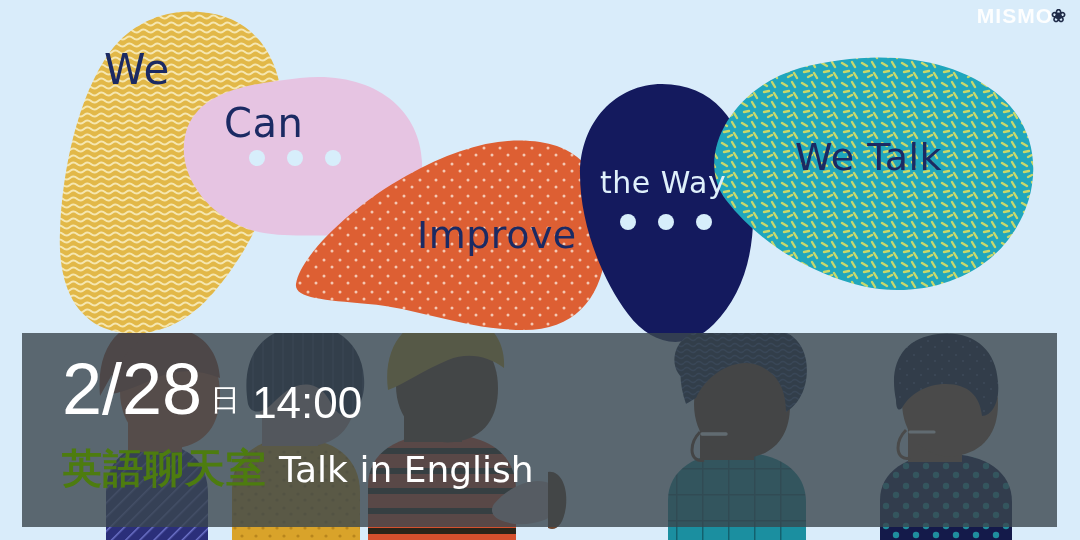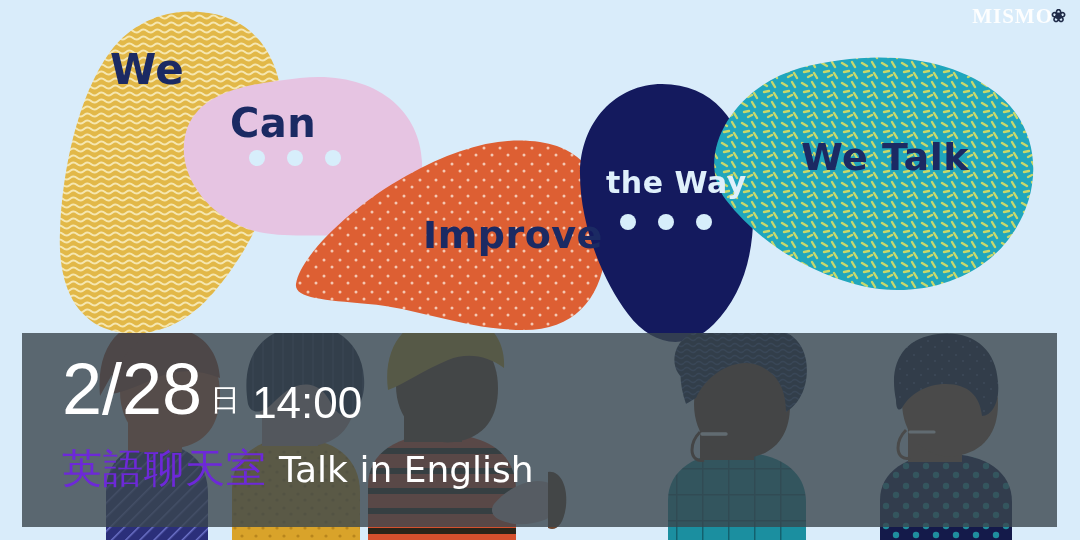--- a/index.html
+++ b/index.html
@@ -14,36 +14,35 @@
   }
   .layer{position:absolute;top:0;left:0;width:1080px;height:540px;}
   #bubble-svg{z-index:2;}
   #people-svg{z-index:3;}
 
   
   #logo{
     position:absolute;right:14px;top:4px;z-index:9;
     display:flex;align-items:center;gap:2px;
     color:#ffffff;font-size:21px;font-weight:bold;
-    letter-spacing:1px;font-family:Liberation Serif, serif;
+    letter-spacing:1px;font-family:Liberation Sans, sans-serif;
     opacity:.95;
   }
   #logo .mark{
     display:inline-block;width:15px;height:17px;margin-left:-4px;
     color:#16213f;font-size:18px;line-height:17px;
   }
 
   
   .word{
     position:absolute;z-index:5;
-    font-weight:bold;
+    font-weight:normal;
     font-family:"DejaVu Sans", sans-serif;
     white-space:nowrap;
     letter-spacing:.5px;
-    margin-left:6px;
   }
   #word-we    {left:104px; top:45px;  font-size:42px; color:#1b2a63;}
   #word-can   {left:224px; top:100px; font-size:40px; color:#1b2a63;}
   #word-improve{left:417px;top:213px; font-size:38px; color:#1b2a63;}
   #word-theway{left:600px; top:165px; font-size:30px; color:#dff0fb;}
   #word-wetalk{left:795px; top:135px; font-size:38px; color:#1b2a63;}
 
   
   .dots{position:absolute;z-index:5;display:flex;gap:22px;}
   .dots span{display:block;width:16px;height:16px;border-radius:50%;}
@@ -72,22 +71,22 @@
   }
   #date-time{
     font-size:44px;line-height:40px;color:#ffffff;margin-left:12px;
     font-family:"Liberation Sans", sans-serif;
   }
   #title-row{
     position:absolute;left:40px;top:108px;
     display:flex;align-items:baseline;white-space:nowrap;
   }
   #title-jp{
-    font-size:40px;color:#6d28d9;
-    font-family:"DejaVu Sans", sans-serif;letter-spacing:1px;
+    font-size:40px;color:#4d7c0f;
+    font-family:"DejaVu Sans", sans-serif;letter-spacing:1px;font-weight:bold;
   }
   #title-en{
     font-size:36px;color:#ffffff;margin-left:12px;
     font-family:"DejaVu Sans", sans-serif;
   }
 </style>
 </head>
 <body>
 
 <div id="poster">

